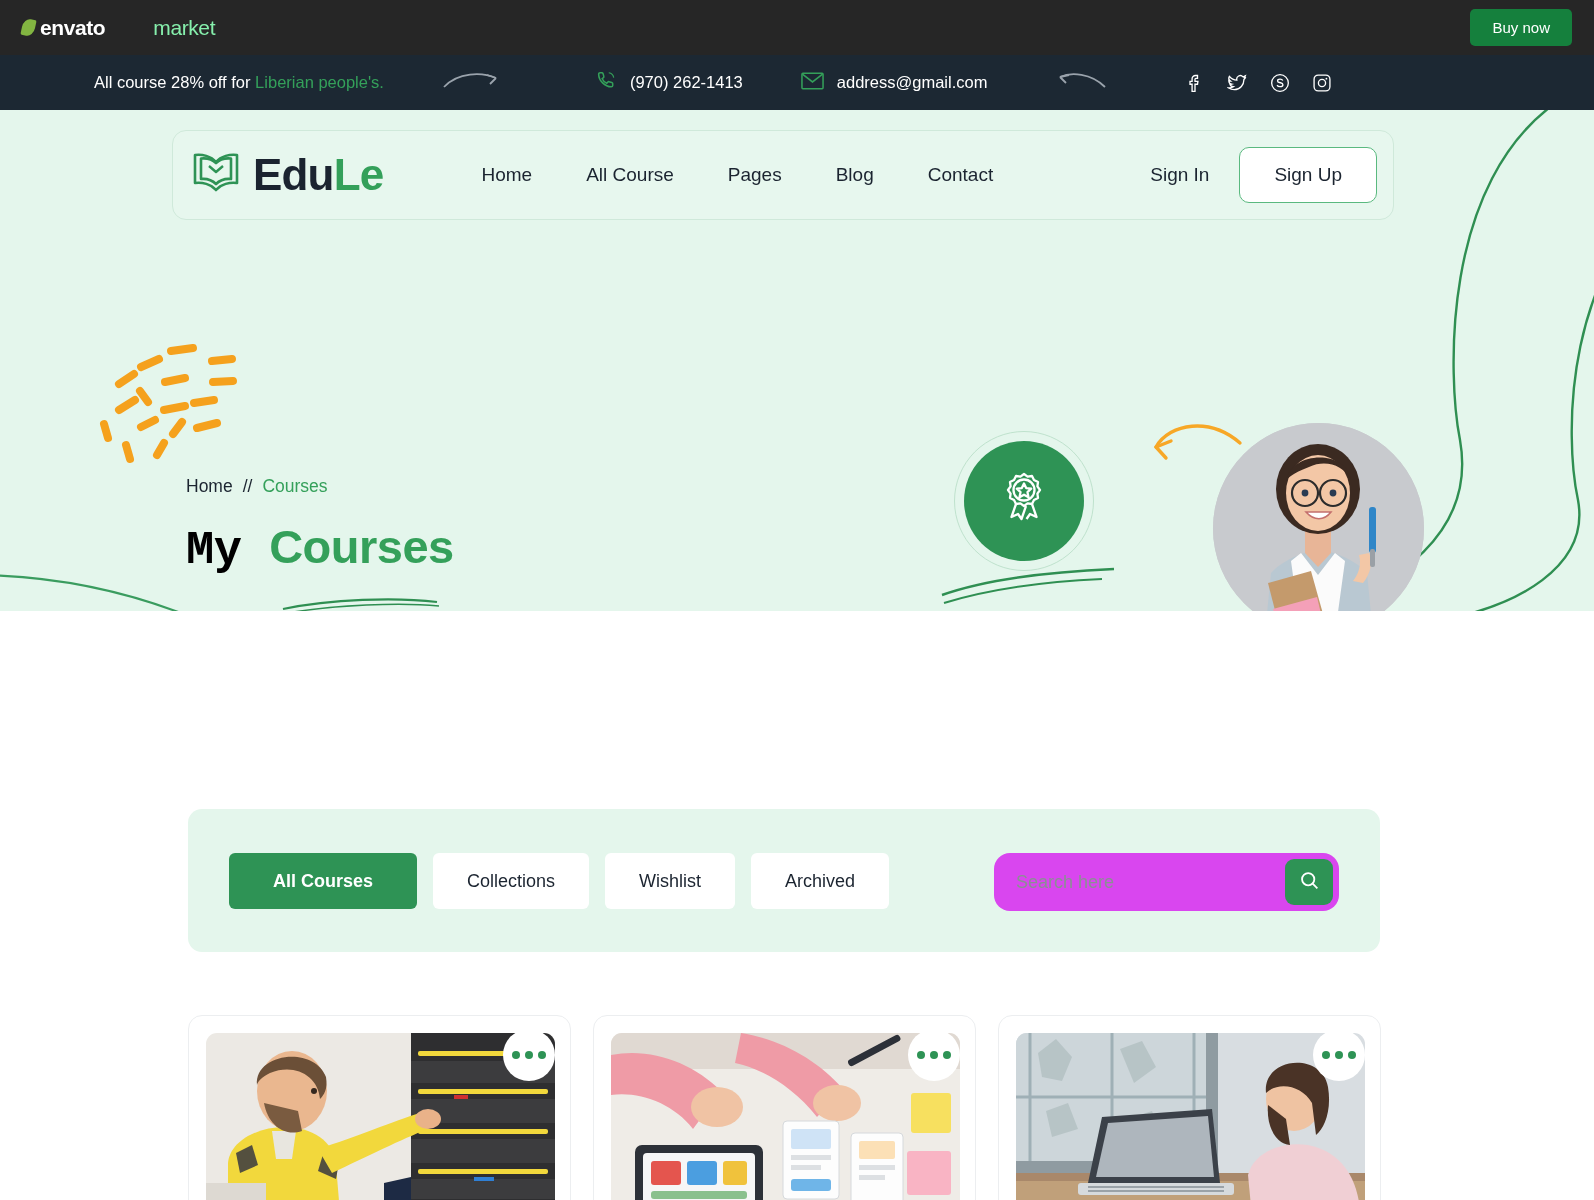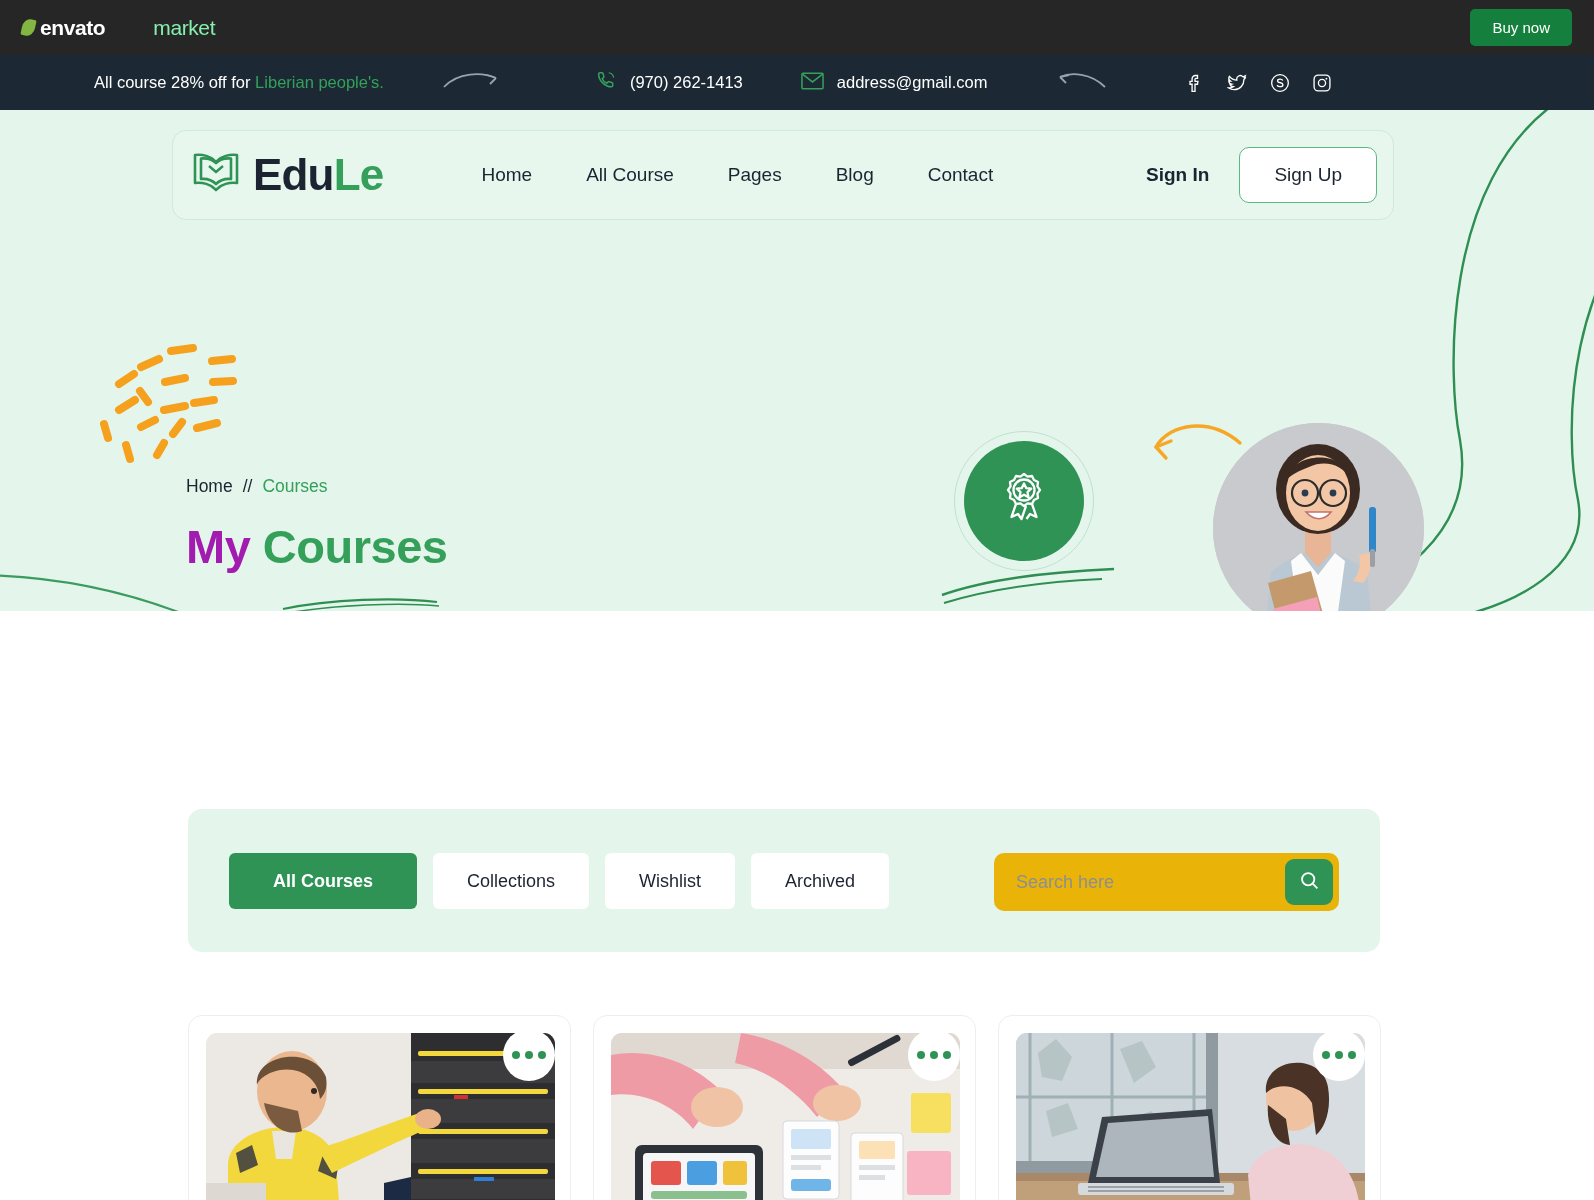--- a/index.html
+++ b/index.html
@@ -110,21 +110,21 @@
     text-decoration: none;
     cursor: pointer;
     white-space: nowrap;
   }
   .nav-right {
     margin-left: auto;
     display: flex;
     align-items: center;
     gap: 30px;
   }
-  .signin-link { font-size: 19px; color: #1b2430; cursor: pointer; text-decoration: none; font-weight: bold; }
+  .signin-link { font-size: 19px; color: #1b2430; cursor: pointer; text-decoration: none; }
   .signup-btn {
     background: #ffffff;
     border: 1px solid #5ab97f;
     border-radius: 10px;
     font-size: 19px;
     font-weight: normal;
     color: #1b2430;
     padding: 16px 34px;
     cursor: pointer;
     font-family: "Liberation Sans", sans-serif;
@@ -136,21 +136,21 @@
   .bc-sep { color: #1b2430; }
   .bc-current { color: #34a05a; cursor: pointer; }
   .hero-title {
     margin-top: 22px;
     font-size: 47px;
     font-weight: bold;
     letter-spacing: -0.5px;
     position: relative;
     white-space: nowrap;
   }
-  .ht-dark { color: #a21caf; }
+  .ht-dark { color: #000000; font-family: Liberation Mono, monospace; }
   .ht-green { color: #34a05a; }
   .title-underline { position: absolute; left: 95px; top: 52px; }
 
   
   .badge-ring {
     position: absolute;
     left: 954px; top: 321px;
     width: 140px; height: 140px;
     border: 1px solid #bfe2cd;
     border-radius: 50%;
@@ -204,22 +204,22 @@
   .filter-tab.active {
     background: #2e9355;
     color: #ffffff;
     font-weight: bold;
     padding: 0 44px;
   }
   .search-wrap {
     position: absolute;
     left: 806px; top: 44px;
     width: 345px; height: 58px;
-    background: #eab308;
-    border-radius: 10px;
+    background: #d946ef;
+    border-radius: 16px;
     display: flex;
     align-items: center;
     padding: 0 6px 0 0;
   }
   .search-input {
     flex: 1;
     border: none;
     outline: none;
     background: transparent;
     font-size: 18px;

